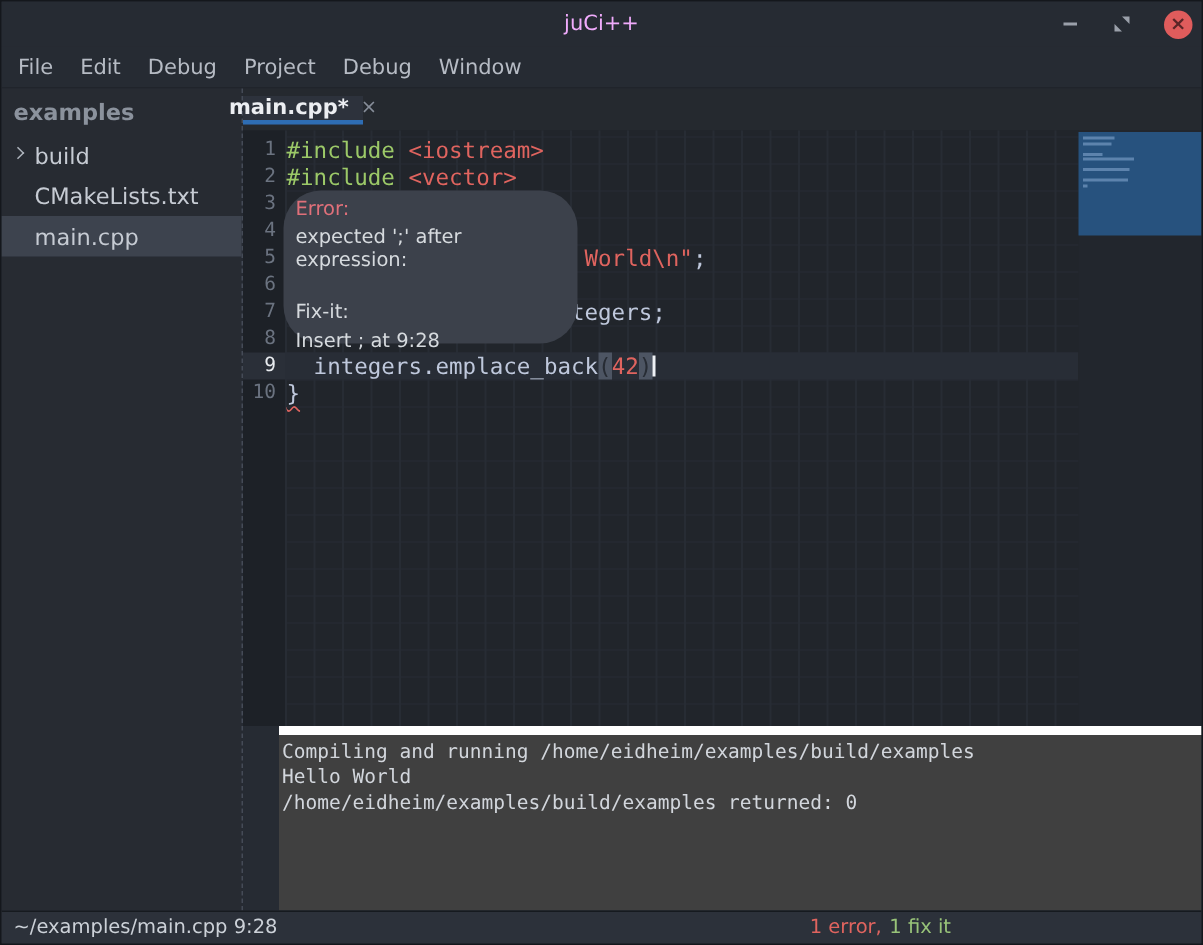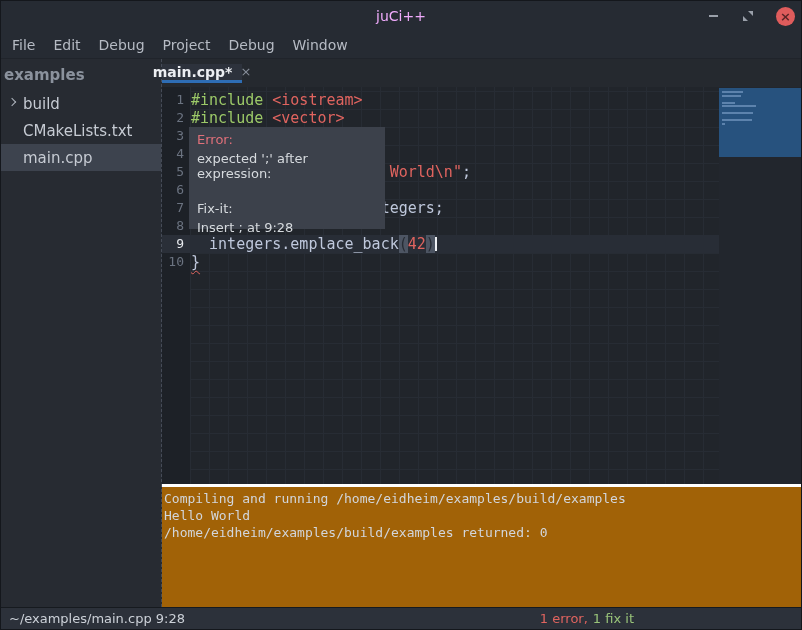--- a/index.html
+++ b/index.html
@@ -30,21 +30,21 @@
   
   .menubar { height:28px; flex:0 0 28px; display:flex; align-items:center;
              background:#262b33; border-bottom:1px solid #20242b; padding-left:2px; }
   .menu-item { color:#b6bbc4; font-size:14px; padding:4px 9px; }
 
   
   .content { flex:1 1 auto; display:flex; min-height:0; }
 
   .sidebar { width:160px; flex:0 0 160px; background:#272b32; display:flex;
              flex-direction:column; }
-  .sidebar-header { color:#8b929d; font-weight:bold; font-size:15px; padding:7px 8px 6px 3px; }
+  .sidebar-header { color:#8b929d; font-weight:bold; font-size:15px; padding:7px 8px 6px 8px; }
   .tree-item { height:27px; display:flex; align-items:center; color:#c6cbd3;
                font-size:15px; position:relative; padding-left:22px; }
   .tree-item.selected { background:#3d434e; }
   .chevron { position:absolute; left:7px; top:9px; width:7px; height:7px; }
   .chevron::before { content:""; position:absolute; left:1px; top:0; width:5px; height:5px;
       border-right:1.5px solid #aeb4bd; border-top:1.5px solid #aeb4bd;
       transform:rotate(45deg); }
 
   .main-pane { flex:1 1 auto; display:flex; flex-direction:column;
                border-left:1px dashed #454b57; min-width:0; }
@@ -82,31 +82,31 @@
                  text-underline-offset:3px; }
   .seg-cursor  { display:inline-block; width:2px; height:14px; background:#eef1f5;
                  vertical-align:-2px; }
 
   .minimap { width:82px; flex:0 0 82px; background:#22262d; position:relative; }
   .minimap-viewport { position:absolute; left:0; right:0; top:1px; height:69px;
                       background:#27527e; padding:3px 0 0 3px; }
   .mm-bar { height:2px; margin-bottom:1.5px; background:#5d83ad; }
 
   .tooltip { position:absolute; background:#3c414b; color:#d6dade; font-size:13px;
-             z-index:5; }
+             z-index:5;border-radius:25px; }
   .tooltip-error { left:27px; top:40px; width:196px; height:102px; padding:5px 8px; }
   .tt-title { color:#e0707a; margin-bottom:4px; }
   .tt-msg { margin-bottom:20px; }
   .tt-fix-title { margin-bottom:4px; }
   .tooltip-type { left:266px; top:124px; height:21px; padding:2px 7px; background:#454b56; }
 
   
-  .terminal { flex:1 1 auto; background:#a16207; border-top:3px solid #ffffff;
+  .terminal { flex:1 1 auto; background:#404040; border-top:6px solid #ffffff;
               padding:3px 0 0 2px; font-family:"DejaVu Sans Mono", monospace;
-              font-size:13px; color:#d2d6dc; }
+              font-size:13px; color:#d2d6dc;margin-left:24px; }
   .term-row { height:17px; line-height:17px; white-space:pre; }
 
   
   .statusbar { height:22px; flex:0 0 22px; background:#2c313a; border-top:1px solid #161a1f;
                position:relative; display:flex; align-items:center; font-size:13px; }
   .status-left { color:#ccd1d8; padding-left:8px; }
   .status-diagnostics { position:absolute; right:167px; top:0; height:100%;
                         display:flex; align-items:center; }
   .status-errors { color:#e0645f; }
   .status-fixits { color:#98c379; margin-left:5px; }

